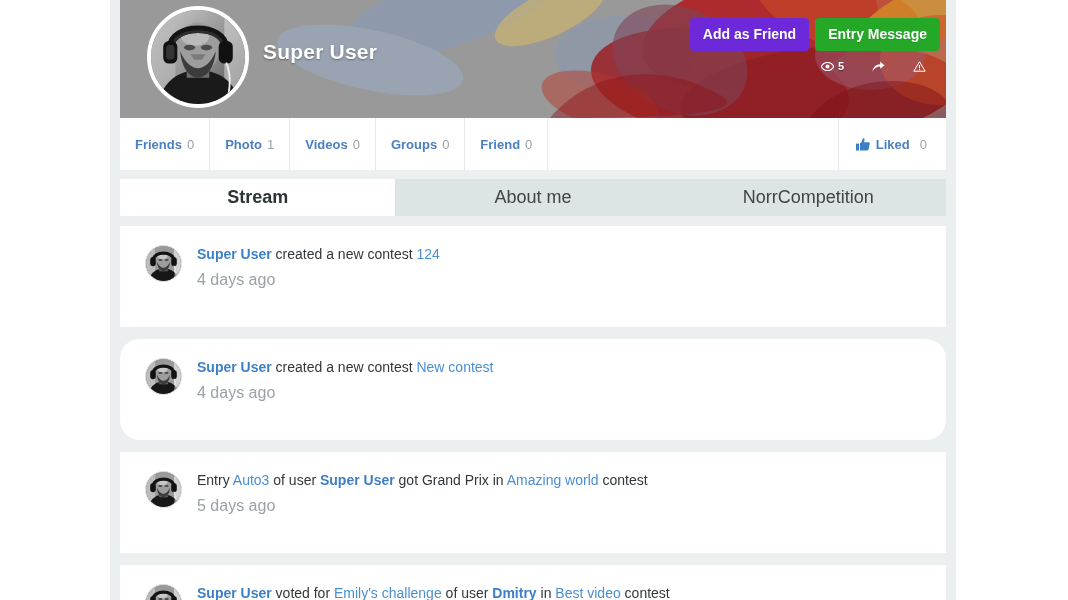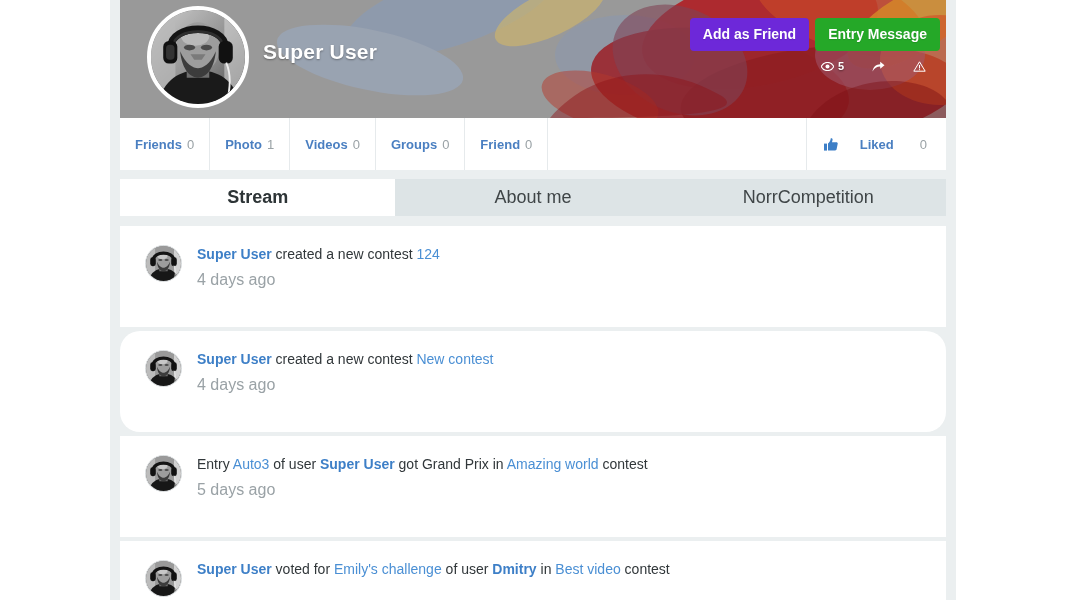--- a/index.html
+++ b/index.html
@@ -143,21 +143,21 @@
     margin-left: 5px;
   }
   .stat-spacer { flex: 1; border-right: 1px solid #e6eaec; }
   .liked {
     display: flex;
     align-items: center;
     padding: 0 19px 0 17px;
     color: #4a7fc1;
     font-weight: bold;
     cursor: pointer;
-    gap: 22px;
+    gap: 6px;
   }
   .liked .num { color: #9aa2a6; font-weight: normal; margin-left: 4px; }
   .liked svg { display: block; }
 
   
   .tabs {
     margin: 9px 10px 0 10px;
     height: 37px;
     display: flex;
     background: #dde4e6;
@@ -175,21 +175,21 @@
   .tab.active {
     background: #ffffff;
     font-weight: bold;
     color: #2d3436;
   }
 
   
   .stream { margin: 0 10px; padding-top: 10px; }
   .stream-card {
     background: #ffffff;
-    margin-bottom: 4px;
+    margin-bottom: 12px;
     padding: 17px 18px 18px 25px;
     box-sizing: border-box;
     display: flex;
     align-items: flex-start;
     gap: 15px;
   }
   .card-h1 { height: 101px; }
   .card-h2 { height: 101px; border-radius: 20px; }
 
   .avatar-small {

